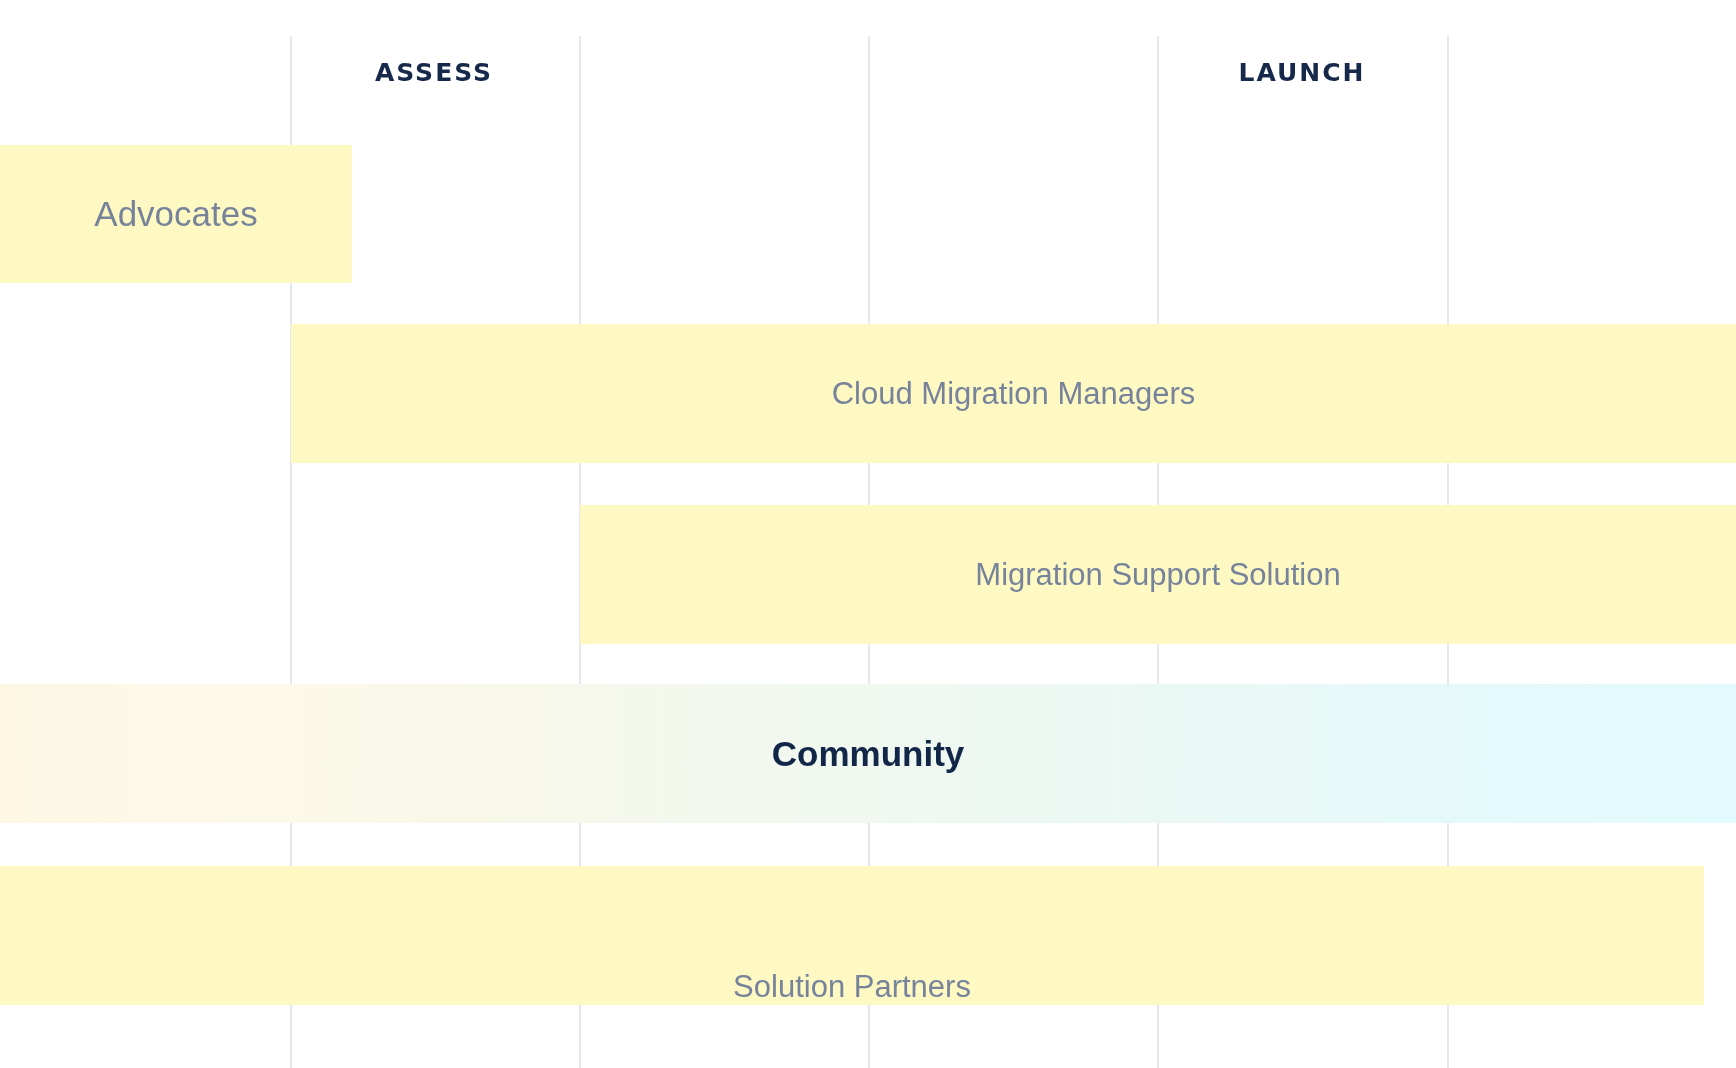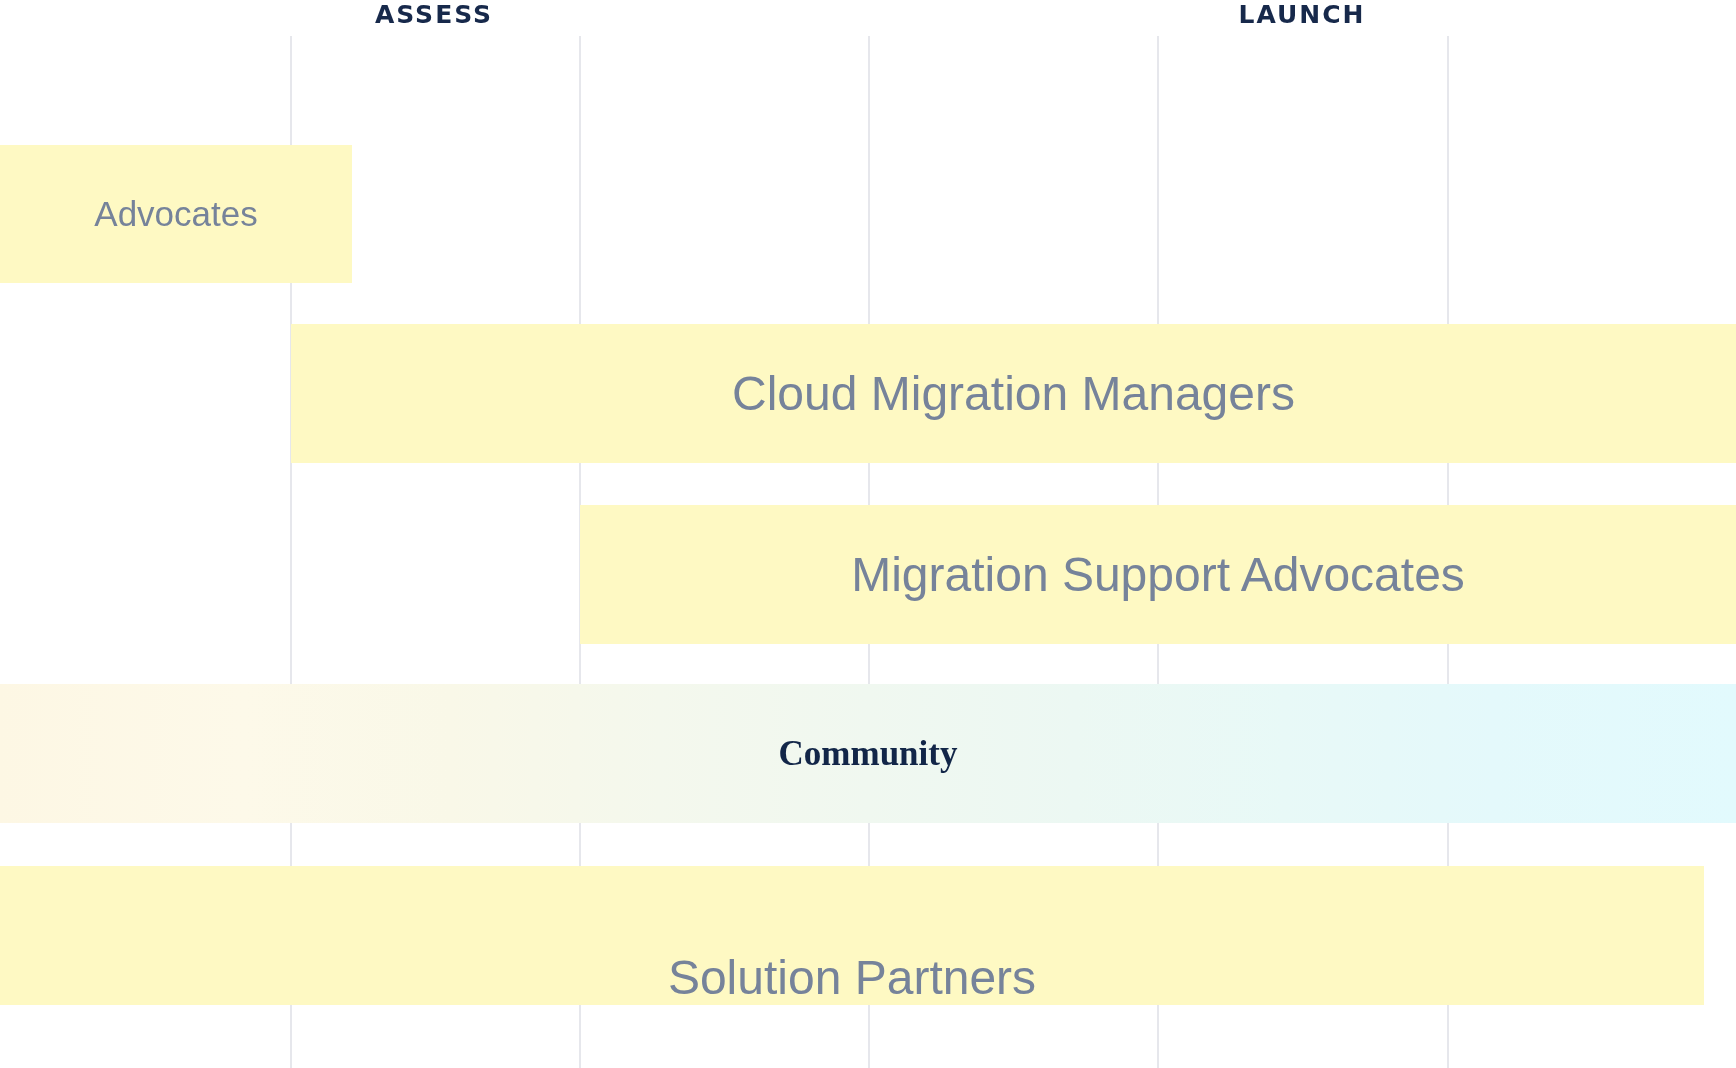--- a/index.html
+++ b/index.html
@@ -50,20 +50,21 @@
     top: 0;
     right: 0;
     height: 145px;
     display: flex;
   }
   .header-cell {
     flex: 1 1 0;
     display: flex;
     align-items: flex-start;
     justify-content: center;
+    padding-top: 58px;
     box-sizing: border-box;
   }
   .header-cell .label {
     color: #17294b;
     font-size: 25px;
     font-weight: bold;
     letter-spacing: 2.0px;
     font-family: "DejaVu Sans", sans-serif;
     text-transform: uppercase;
     white-space: nowrap;
@@ -71,21 +72,21 @@
 
   
   .band {
     position: absolute;
     display: flex;
     align-items: center;
     justify-content: center;
     box-sizing: border-box;
   }
   .band .band-label {
-    font-size: 48px;
+    font-size: 31px;
     font-weight: 500;
     color: #76839a;
     white-space: nowrap;
   }
   .band.grey {
     background: #fef9c3;
   }
   .band.gradient {
     background: linear-gradient(
       to right,
@@ -97,21 +98,20 @@
       #ecf8f3 62%,
       #e8f9f7 74%,
       #e4f9fb 86%,
       #e2fafd 100%
     );
   }
   .band.gradient .band-label {
     color: #122648;
     font-weight: bold;
     font-size: 35px;
-    font-family: Liberation Serif, serif;
   }
 
   
   .band.advocates .band-label {
     font-size: 35px;
   }
 </style>
 </head>
 <body>
 
@@ -137,21 +137,21 @@
 
     <div class="band grey advocates" style="left:0px; top:145px; width:352px; height:138px;">
       <span class="band-label">Advocates</span>
     </div>
 
     <div class="band grey" style="left:291px; top:324px; width:1445px; height:139px;">
       <span class="band-label">Cloud Migration Managers</span>
     </div>
 
     <div class="band grey" style="left:580px; top:505px; width:1156px; height:139px;">
-      <span class="band-label">Migration Support Advocates</span>
+      <span class="band-label">Migration Support Solution</span>
     </div>
 
     <div class="band gradient" style="left:0px; top:684px; width:1736px; height:139px;">
       <span class="band-label">Community</span>
     </div>
 
     <div class="band grey" style="left:0px; top:866px; width:1704px; height:139px;align-items:flex-end;">
       <span class="band-label">Solution Partners</span>
     </div>
 

